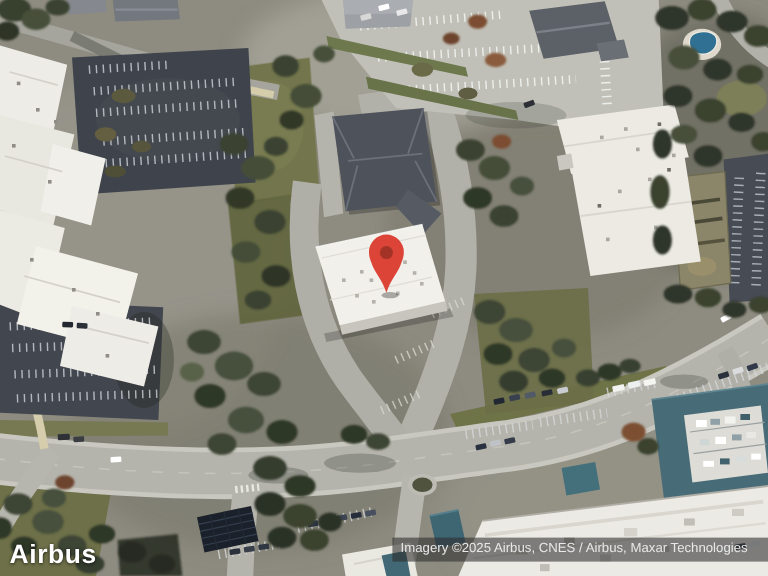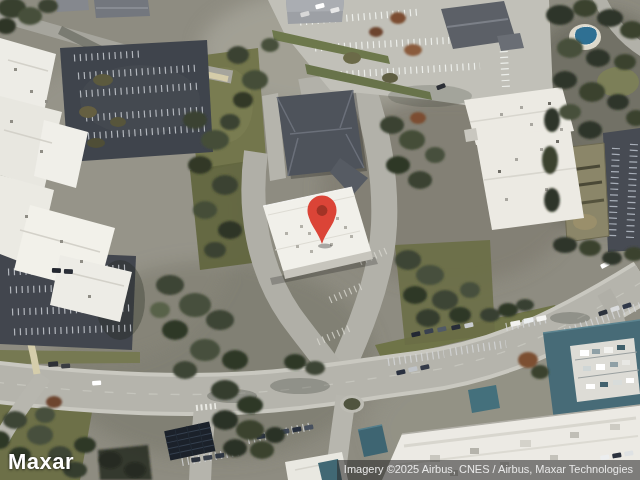--- a/index.html
+++ b/index.html
@@ -5,24 +5,24 @@
   html,body{margin:0;padding:0;background:#222;}
   .stage{position:relative;width:640px;height:480px;overflow:hidden;font-family:"Liberation Sans",sans-serif;background:#8e8c81;}
   .stage svg{position:absolute;left:0;top:0;display:block;}
   .google-logo{
     position:absolute;left:8px;bottom:5px;
     font-size:22px;font-weight:bold;letter-spacing:.5px;color:#ffffff;
     text-shadow:0 1px 3px rgba(0,0,0,.55), 0 0 2px rgba(0,0,0,.4);
     cursor:pointer;user-select:none;
   }
   .attribution{
-    position:absolute;right:0;bottom:0;
+    position:absolute;right:0;bottom:12px;
     background:rgba(44,44,44,.58);
     color:#e8e8e8;font-size:11px;line-height:13px;
-    padding:3px 7px 4px 7px;
+    padding:3px 17px 4px 7px;
     white-space:nowrap;
   }
 </style>
 </head>
 <body>
 
 <div class="stage">
 <svg width="640" height="480" viewBox="0 0 640 480">
   <defs>
     <filter id="soft1" x="-20%" y="-20%" width="140%" height="140%">
@@ -463,15 +463,15 @@
     <polygon points="98,450 148,445 152,480 100,480" fill="#23281f" opacity=".85"></polygon>
   </g>
 
   <g>
     <ellipse cx="325" cy="246" rx="7" ry="2.6" fill="rgba(0,0,0,.3)"></ellipse>
     <path d="M322,244 C318,232 312,227 309.5,219 C307.8,214.5 307.5,212.9 307.5,210 A14.5,14.5 0 1 1 336.5,210 C336.5,212.9 336.2,214.5 334.5,219 C332,227 326,232 322,244 Z" fill="#DB4437"></path>
     <circle cx="322" cy="210.5" r="5.4" fill="#A23326"></circle>
   </g>
 </svg>
 
-<div class="google-logo">Maxar</div>
+<div class="google-logo">Airbus</div>
 <div class="attribution"><span>Imagery ©2025 Airbus, CNES / Airbus, Maxar Technologies</span></div>
 </div>
 
 </body></html>

